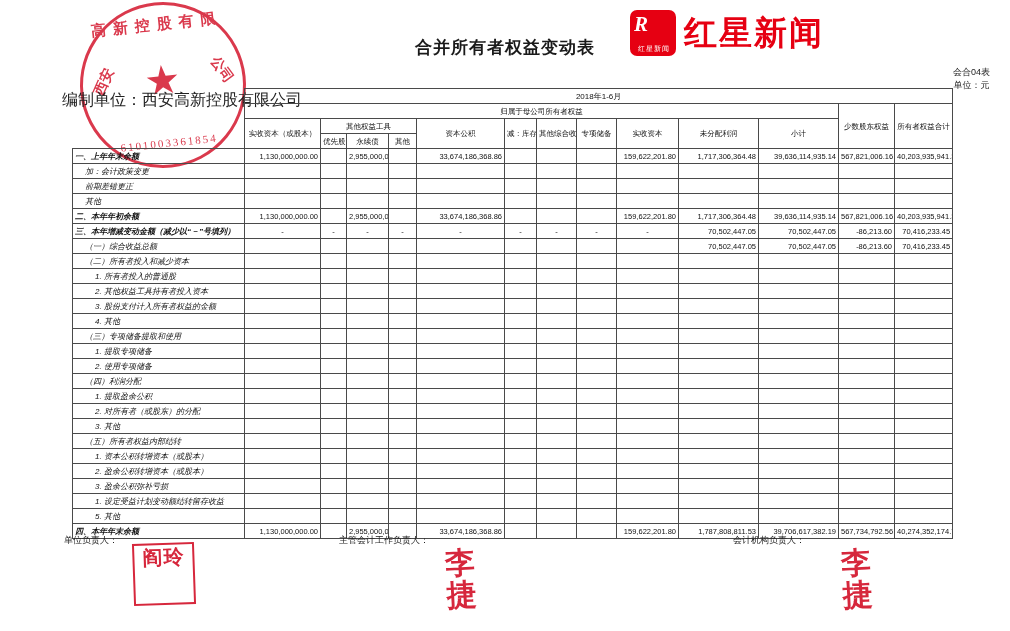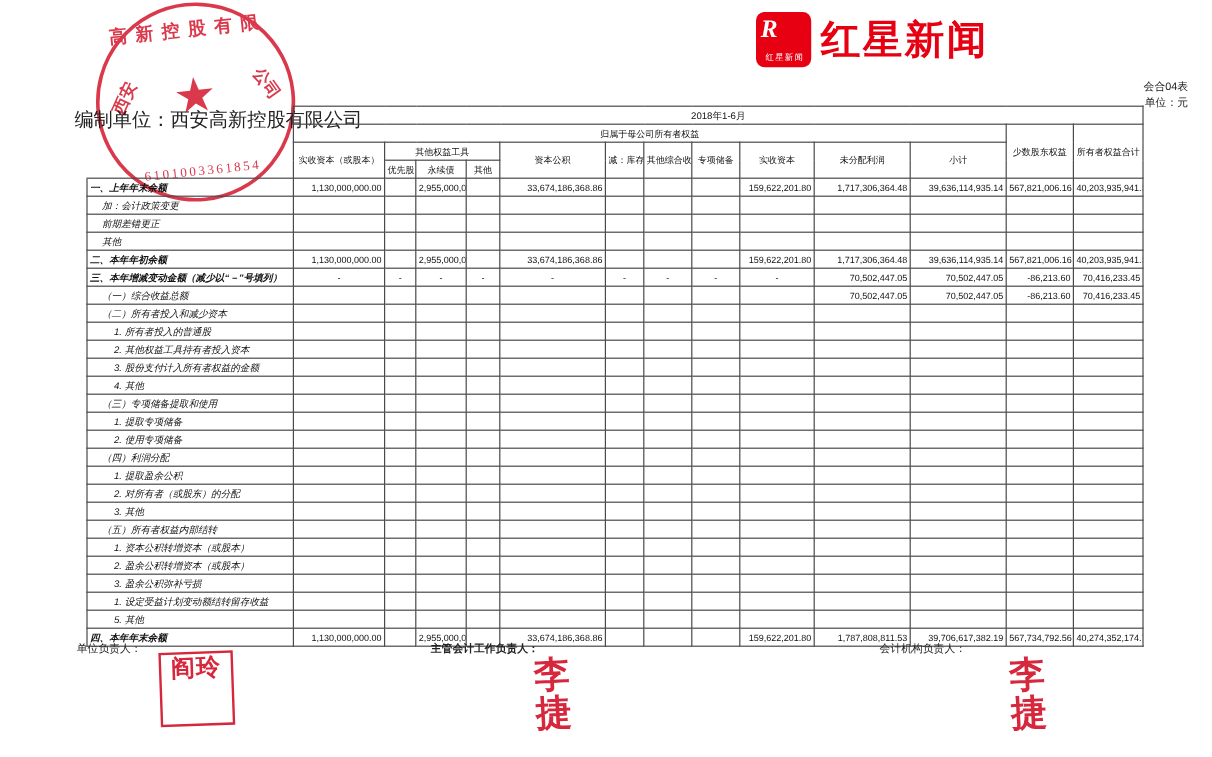--- a/index.html
+++ b/index.html
@@ -86,21 +86,21 @@
     font-size: 16px;
     color: #222;
     white-space: nowrap;
   }
   .meta-right {
     position: absolute;
     right: 20px;
     top: 66px;
     font-size: 9px;
     color: #222;
-    text-align: right;
+    text-align: center;
     line-height: 13px;
   }
 
   
   .seal {
     position: absolute;
     pointer-events: none;
     color: #d0021b;
   }
   .round-seal {
@@ -234,37 +234,38 @@
   
   .sign-row {
     position: absolute;
     left: 0;
     top: 534px;
     width: 1010px;
     font-size: 9px;
     color: #222;
   }
   .sign-row .s1 { position: absolute; left: 64px; }
-  .sign-row .s2 { position: absolute; left: 359px; font-weight: bold; }
+  .sign-row .s2 { position: absolute; left: 339px; }
   .sign-row .s3 { position: absolute; left: 733px; }
 
   .bottom-bar {
     position: absolute;
     left: 0;
     bottom: 0;
     width: 1010px;
     height: 18px;
     background: #ffffff;
   }
 </style>
 </head>
 <body>
 
 <div id="page">
 
+  <div class="doc-title">合并所有者权益变动表</div>
 
   <div class="logo-wrap">
     <div class="logo-mark">
       <span class="swirl">R</span>
       <span class="sub">红星新闻</span>
     </div>
     <div class="logo-text">红星新闻</div>
   </div>
 
   <div class="seal round-seal">

